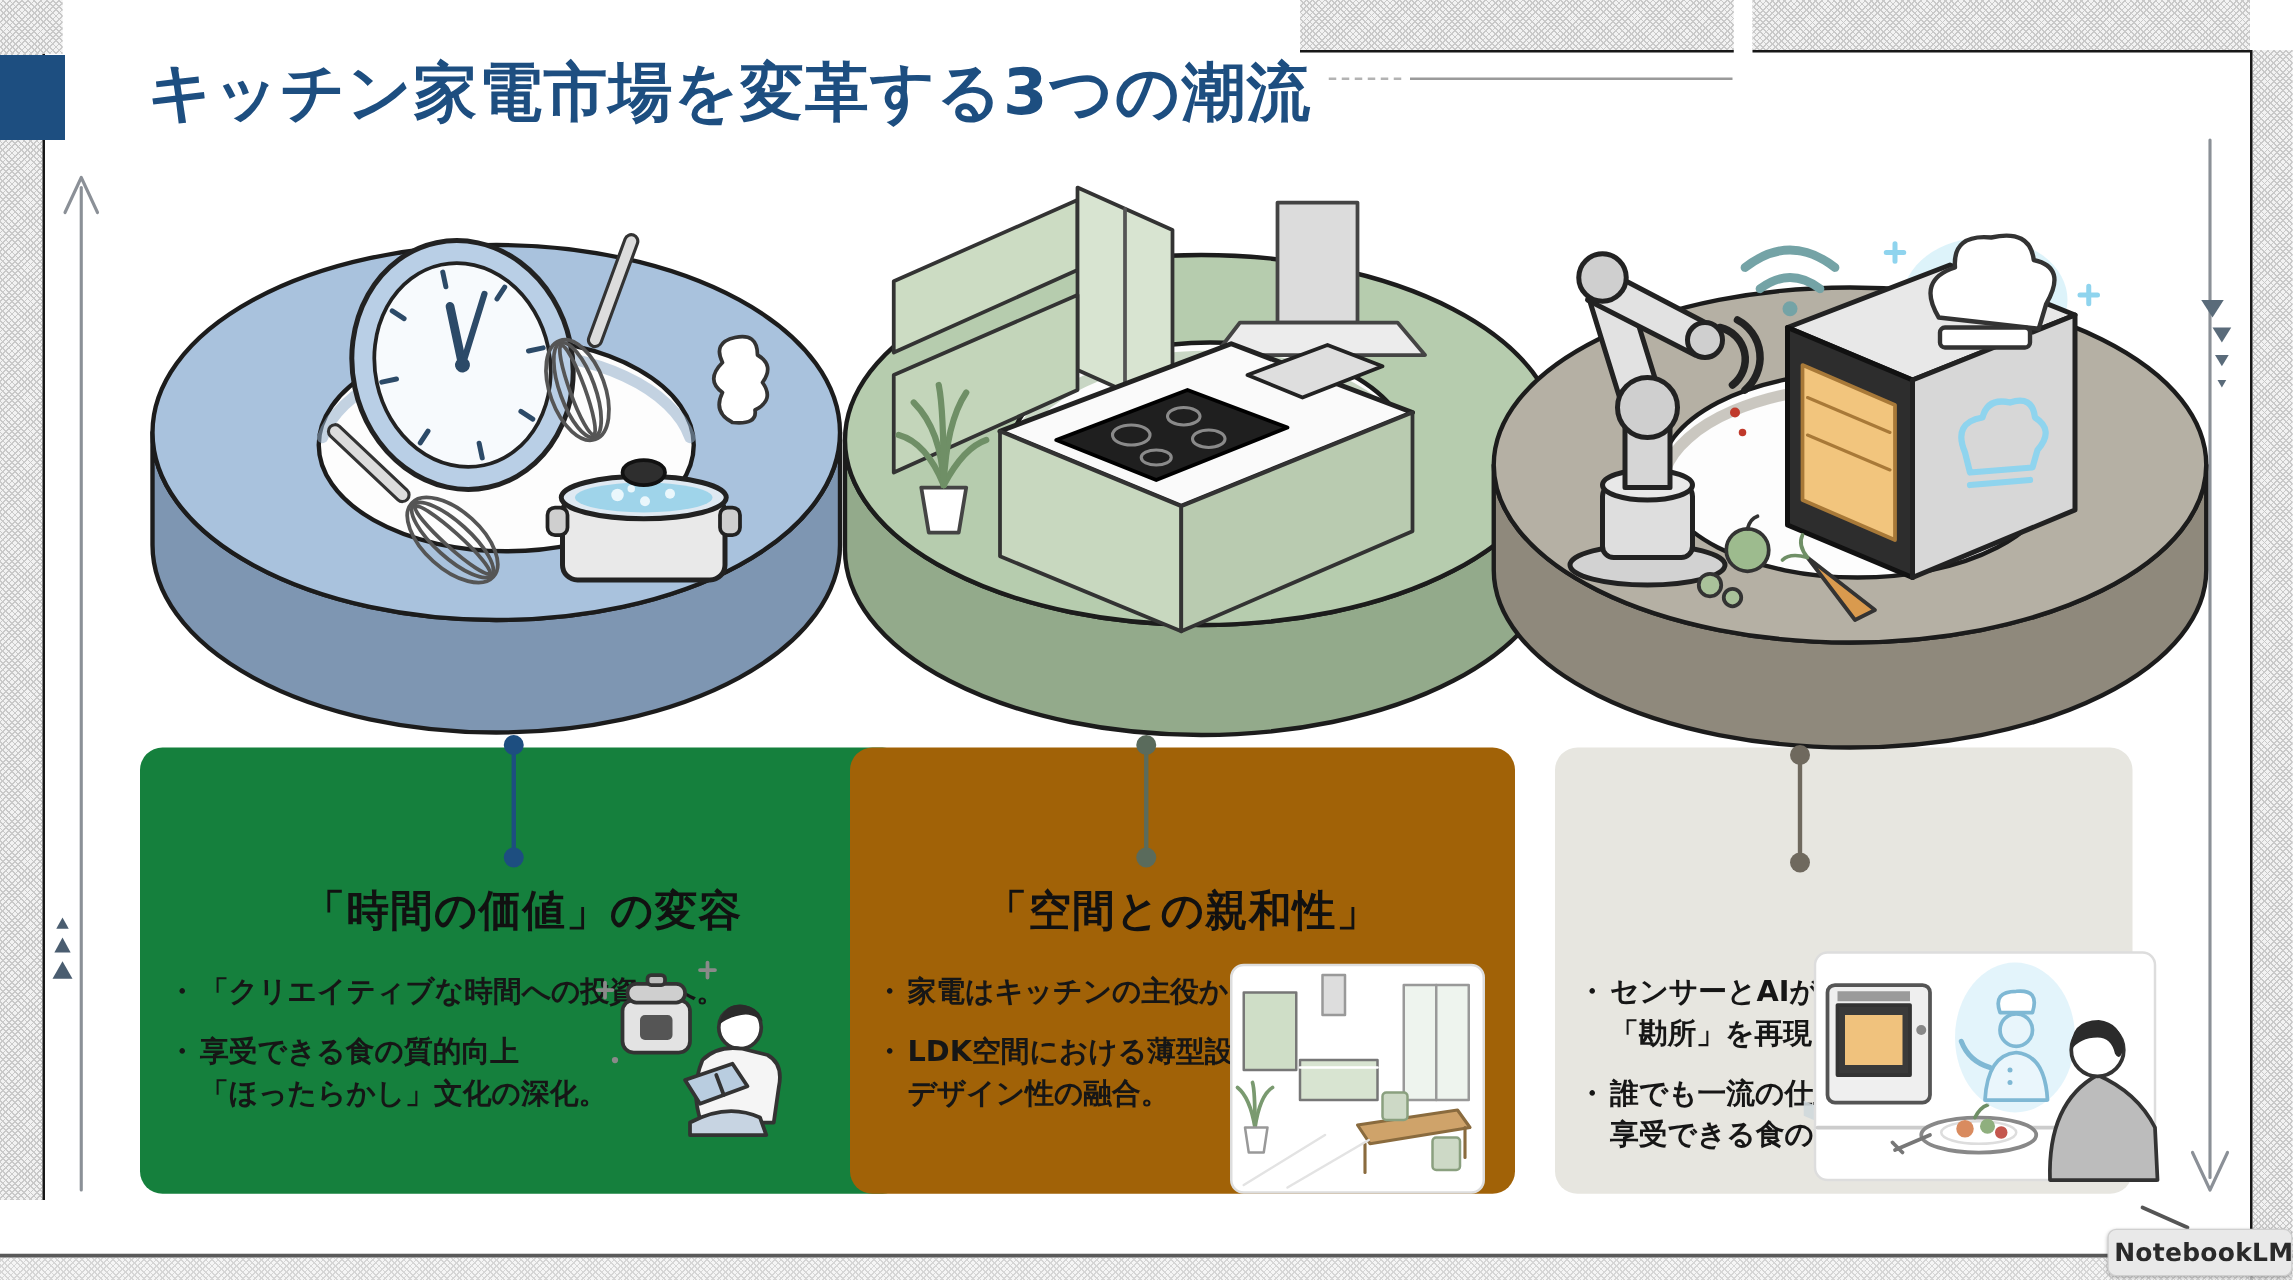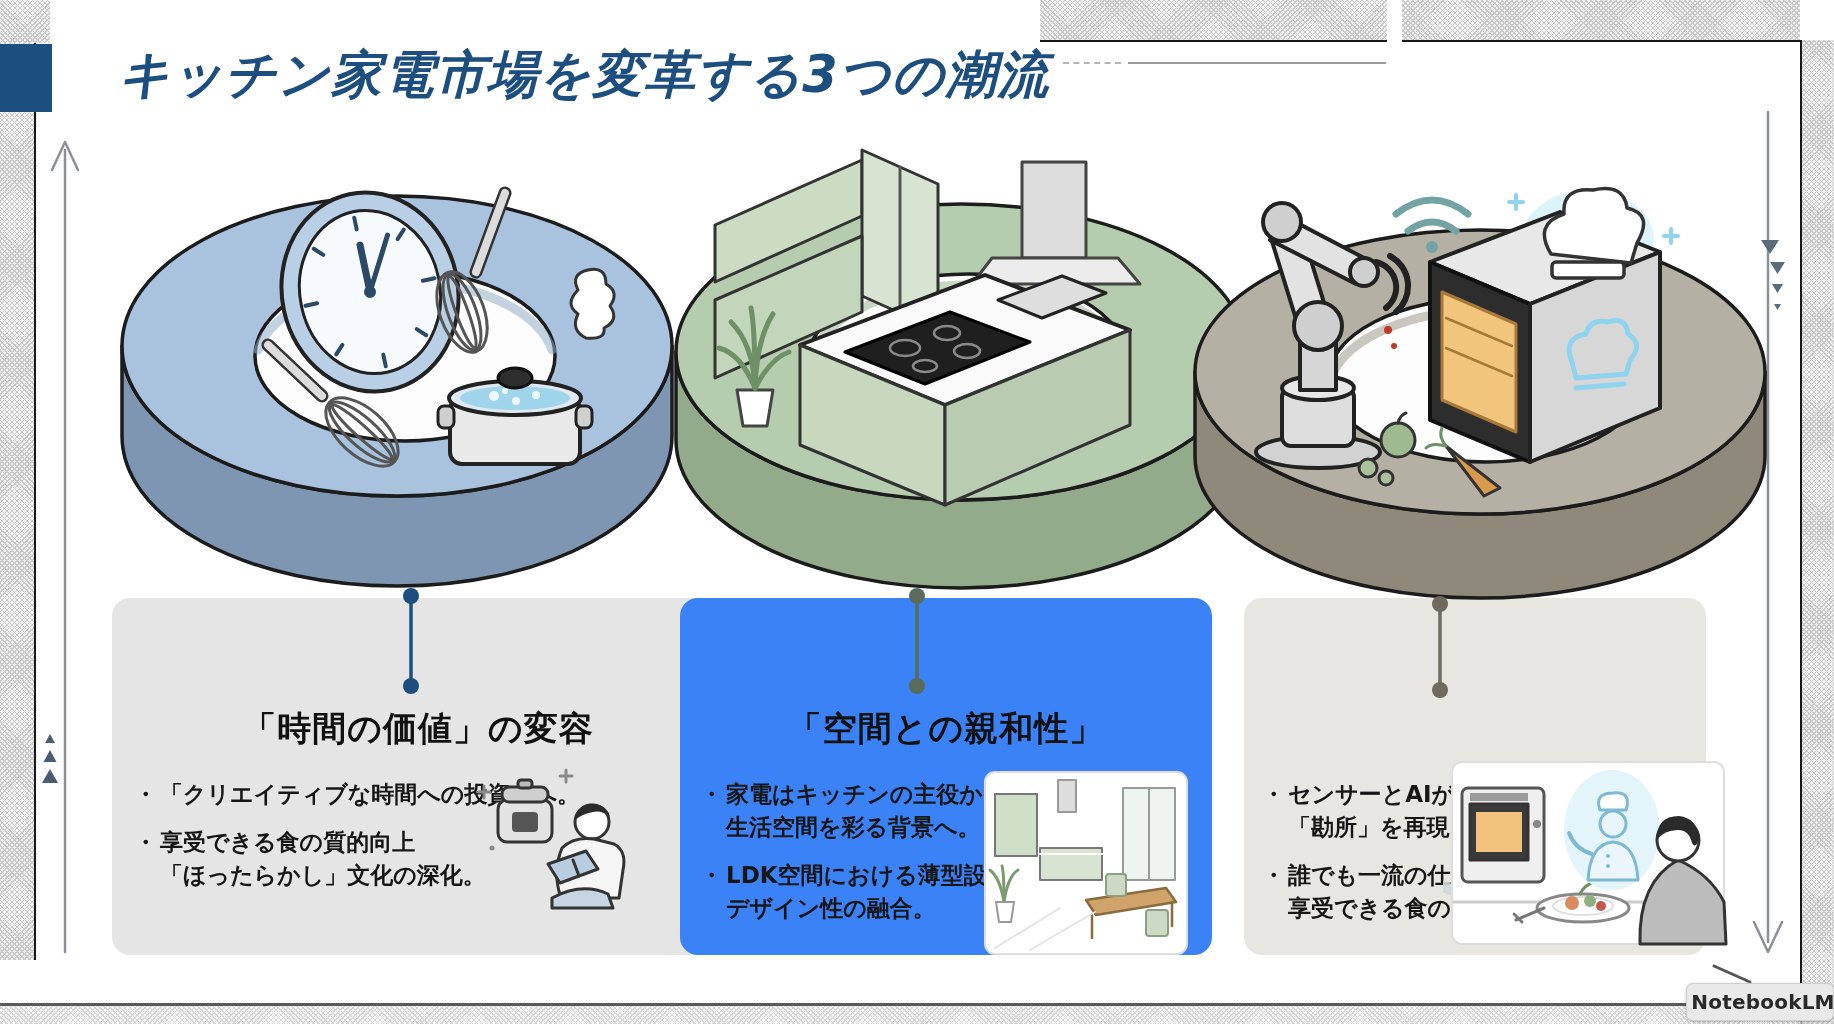--- a/index.html
+++ b/index.html
@@ -31,49 +31,48 @@
 <div class="abs hatch" style="left:0;top:0;width:34px;height:960px;border-right:2px solid #171717;"></div>
 <div class="abs hatch" style="left:1800px;top:40px;width:34px;height:984px;border-left:2px solid #171717;"></div>
 <div class="abs hatch" style="left:0;top:0;width:50px;height:43px;"></div>
 <div class="abs hatch" style="left:1040px;top:0;width:347px;height:40px;border-bottom:2px solid #171717;"></div>
 <div class="abs hatch" style="left:1402px;top:0;width:398px;height:40px;border-bottom:2px solid #171717;"></div>
 <div class="abs hatch hatch-soft" style="left:0;top:1003px;width:1834px;height:21px;border-top:3px solid #222;"></div>
 <div class="rule" style="left:1128px;top:62px;width:258px;border-top:2px solid #9a9a9a;"></div>
 <div class="rule" style="left:1063px;top:62px;width:58px;border-top:2px dashed #b3b3b3;"></div>
 
 <div class="abs" style="left: 0px; top: 44px; width: 52px; height: 68px; background-color: rgb(29, 78, 128);"></div>
-<h1 id="title" class="abs" style="left: 118px; top: 42px; color: rgb(29, 78, 128); font-style: italic;">キッチン家電市場を変革する3つの潮流</h1>
-
-<div class="panel" style="left: 112px; width: 612px; background-color: #e5e5e5;">
+<h1 id="title" class="abs" style="left: 118px; top: 42px; color: rgb(29, 78, 128);">キッチン家電市場を変革する3つの潮流</h1>
+
+<div class="panel" style="left: 112px; width: 612px; background-color: #15803d;">
   <h2>「時間の価値」の変容</h2>
   <div class="bullets" style="left:22px;">
     <div class="bullet">
       <span class="marker">・</span>
       <span class="text">
           <span class="ln">「クリエイティブな時間への投資」へ。</span>
         </span>
     </div>
     <div class="bullet">
       <span class="marker">・</span>
       <span class="text">
           <span class="ln">享受できる食の質的向上</span>
           <span class="ln">「ほったらかし」文化の深化。</span>
         </span>
     </div>
   </div>
 </div>
 
-<div class="panel" style="left: 680px; width: 532px; background-color: #3b82f6;">
+<div class="panel" style="left: 680px; width: 532px; background-color: #a16207;">
   <h2>「空間との親和性」</h2>
   <div class="bullets" style="left:20px;">
     <div class="bullet">
       <span class="marker">・</span>
       <span class="text">
           <span class="ln">家電はキッチンの主役から、</span>
-          <span class="ln">生活空間を彩る背景へ。</span>
         </span>
     </div>
     <div class="bullet">
       <span class="marker">・</span>
       <span class="text">
           <span class="ln">LDK空間における薄型設計と</span>
           <span class="ln">デザイン性の融合。</span>
         </span>
     </div>
   </div>

